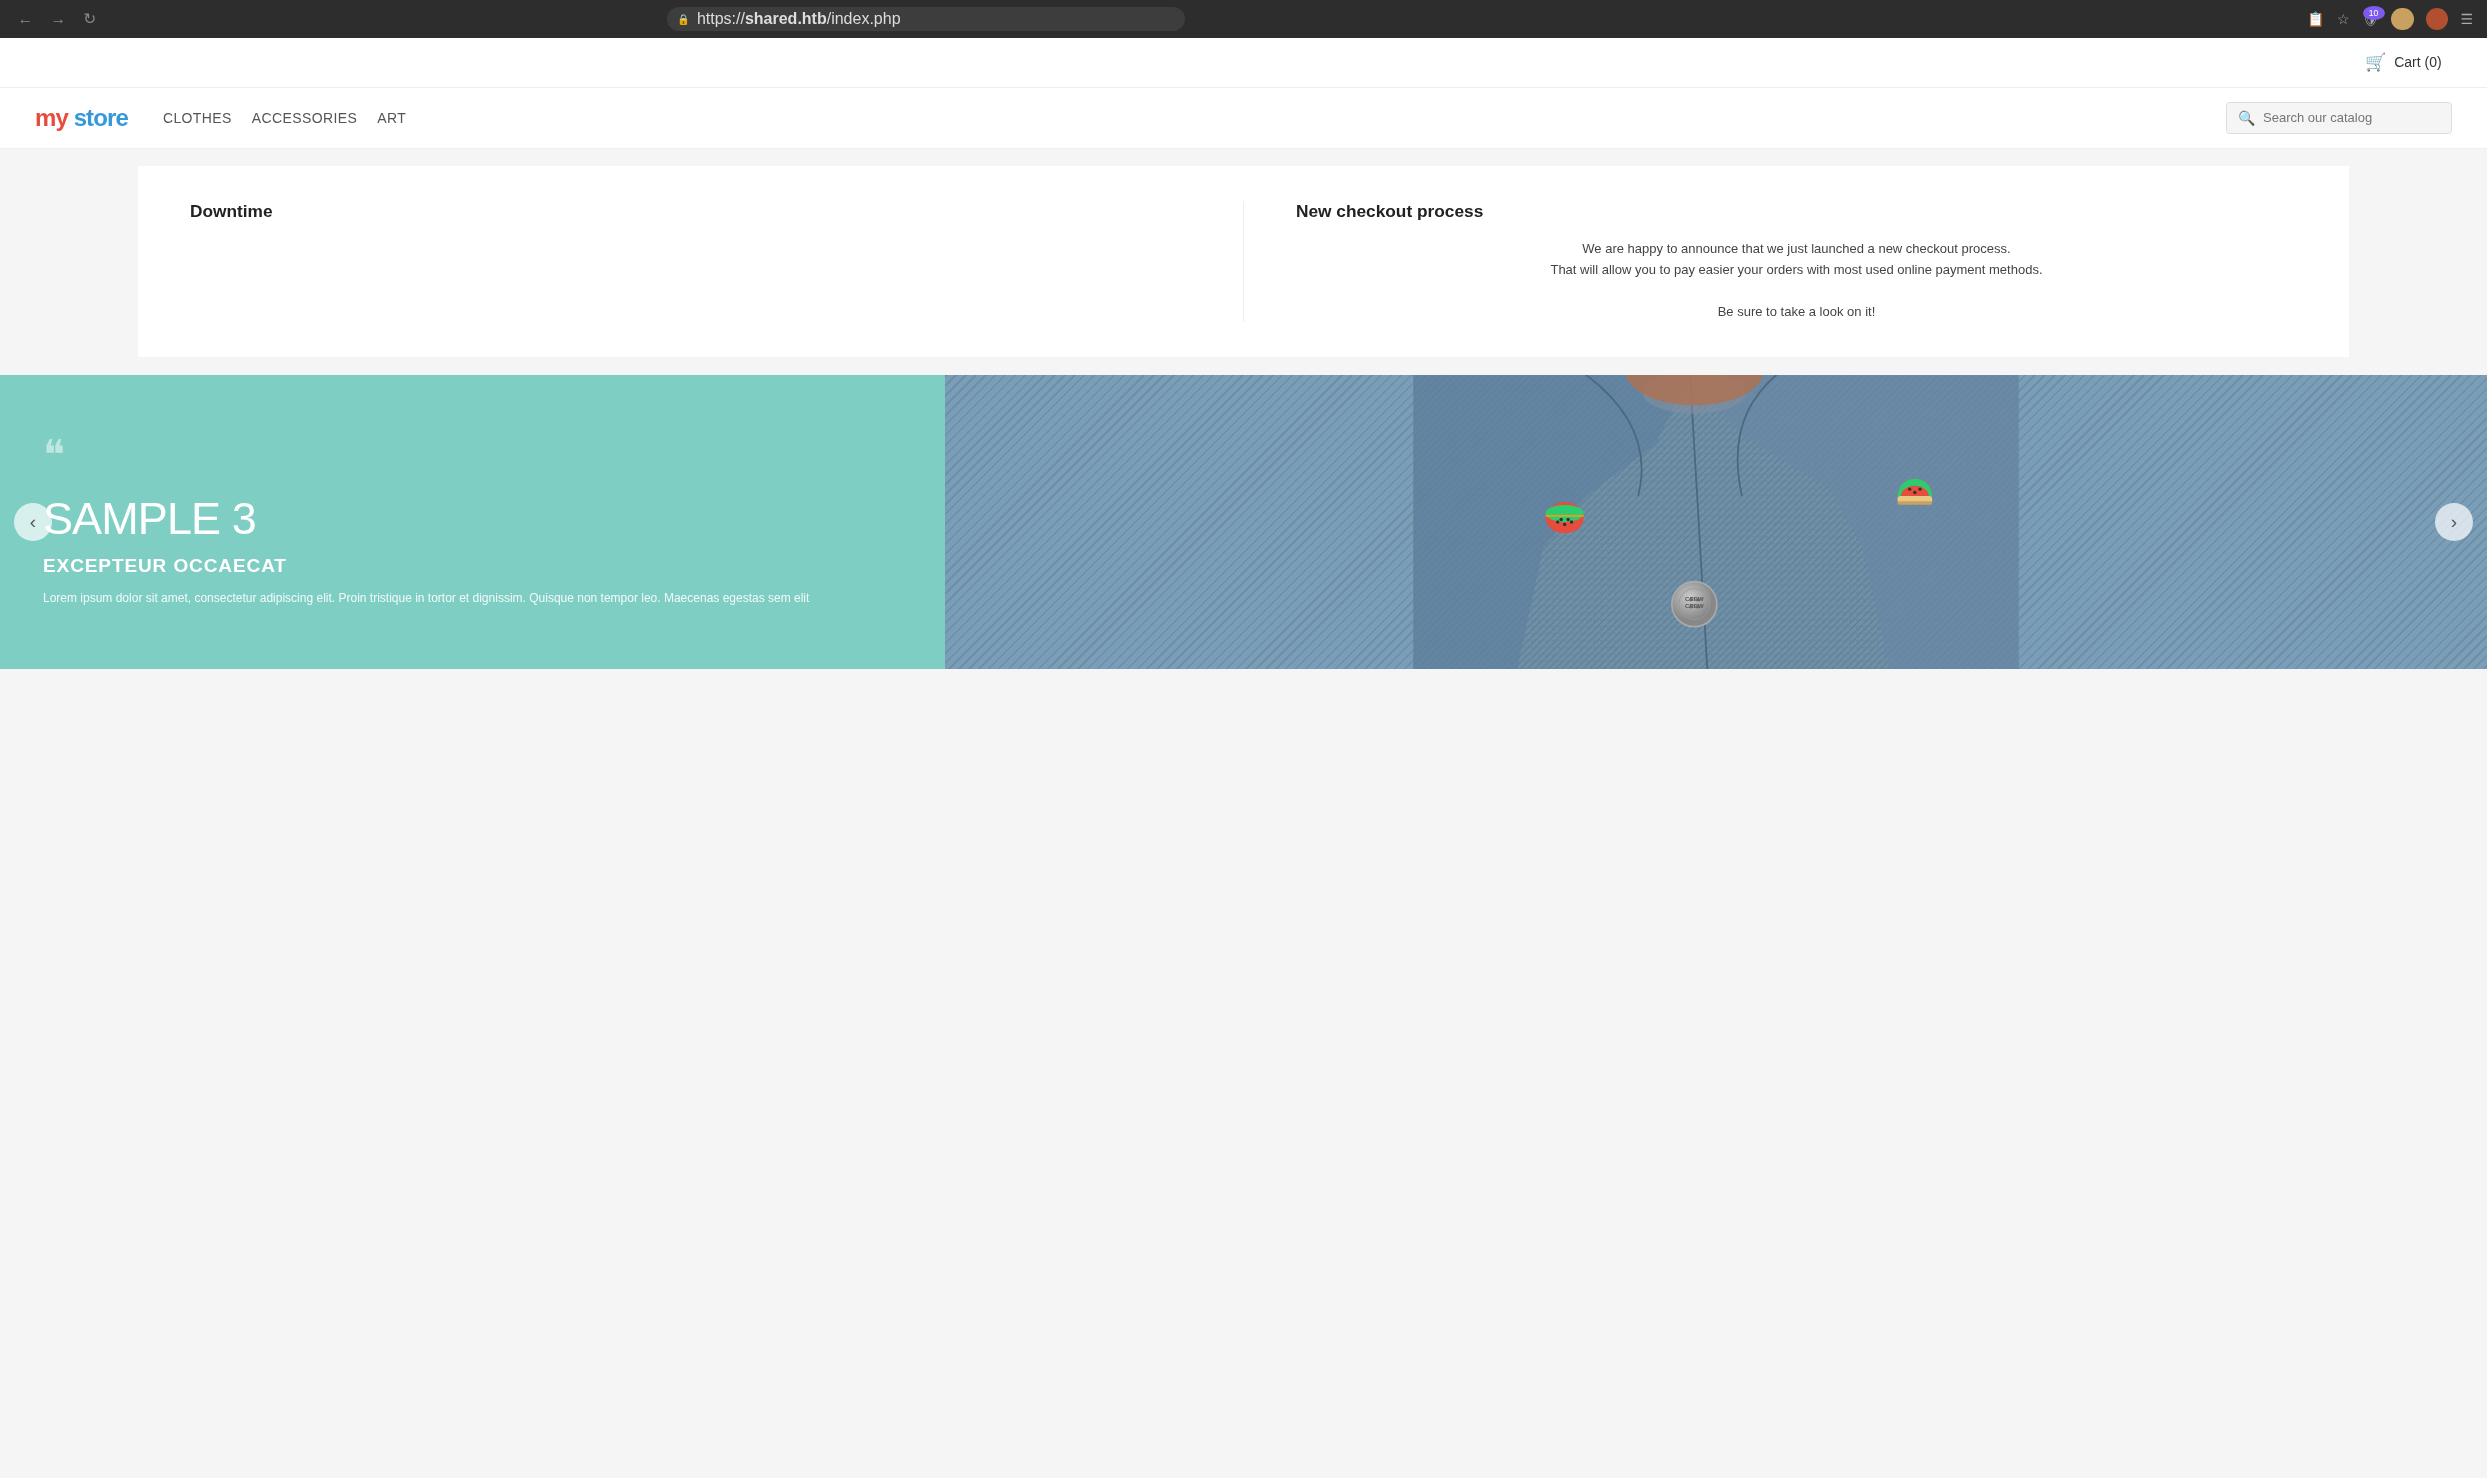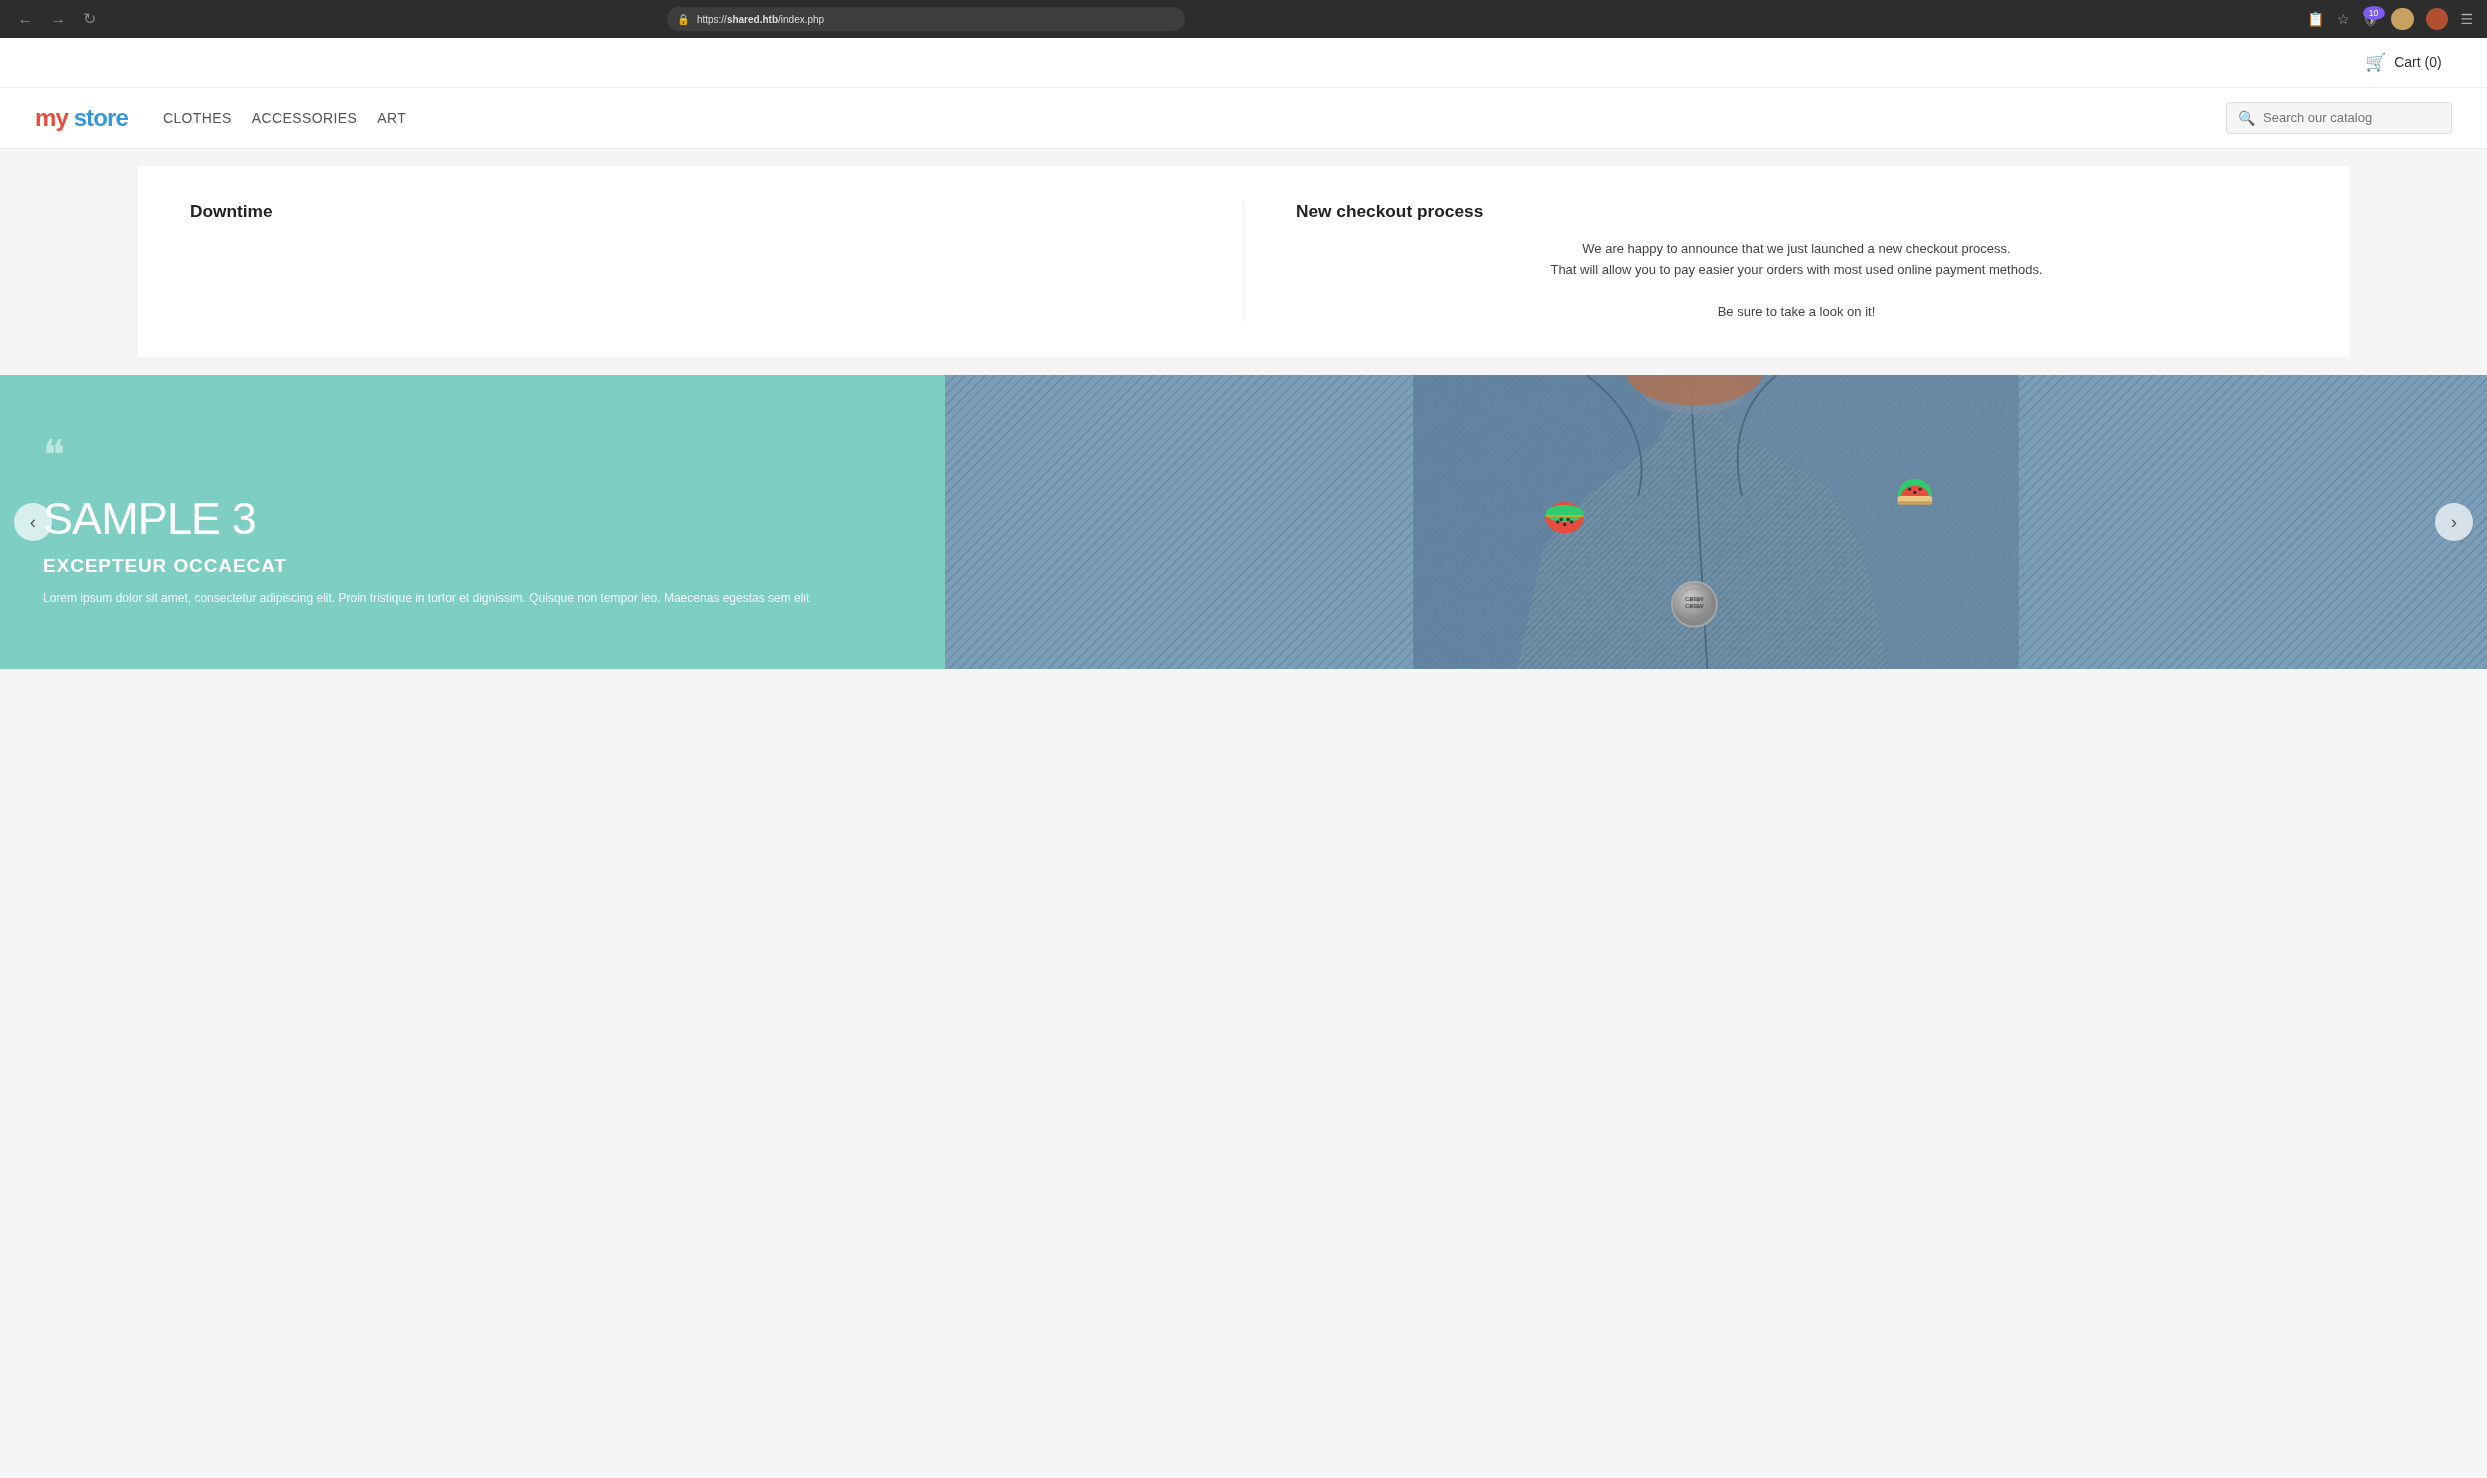--- a/index.html
+++ b/index.html
@@ -28,21 +28,21 @@
       margin: 0 auto;
       background: #3d3d3d;
       border-radius: 17.3px;
       height: 24px;
       display: flex;
       align-items: center;
       padding: 0 10.4px;
       gap: 7px;
     }
     .address-bar-icon { color: #aaa; font-size: 10.4px; }
-    .address-bar-text { color: #ddd; font-size: 10px; }
+    .address-bar-text { color: #ddd; font-size: 16px; }
     .browser-actions {
       display: flex;
       align-items: center;
       gap: 12px;
       margin-left: auto;
     }
     .browser-action-btn {
       color: #aaa;
       font-size: 14px;
       cursor: pointer;

